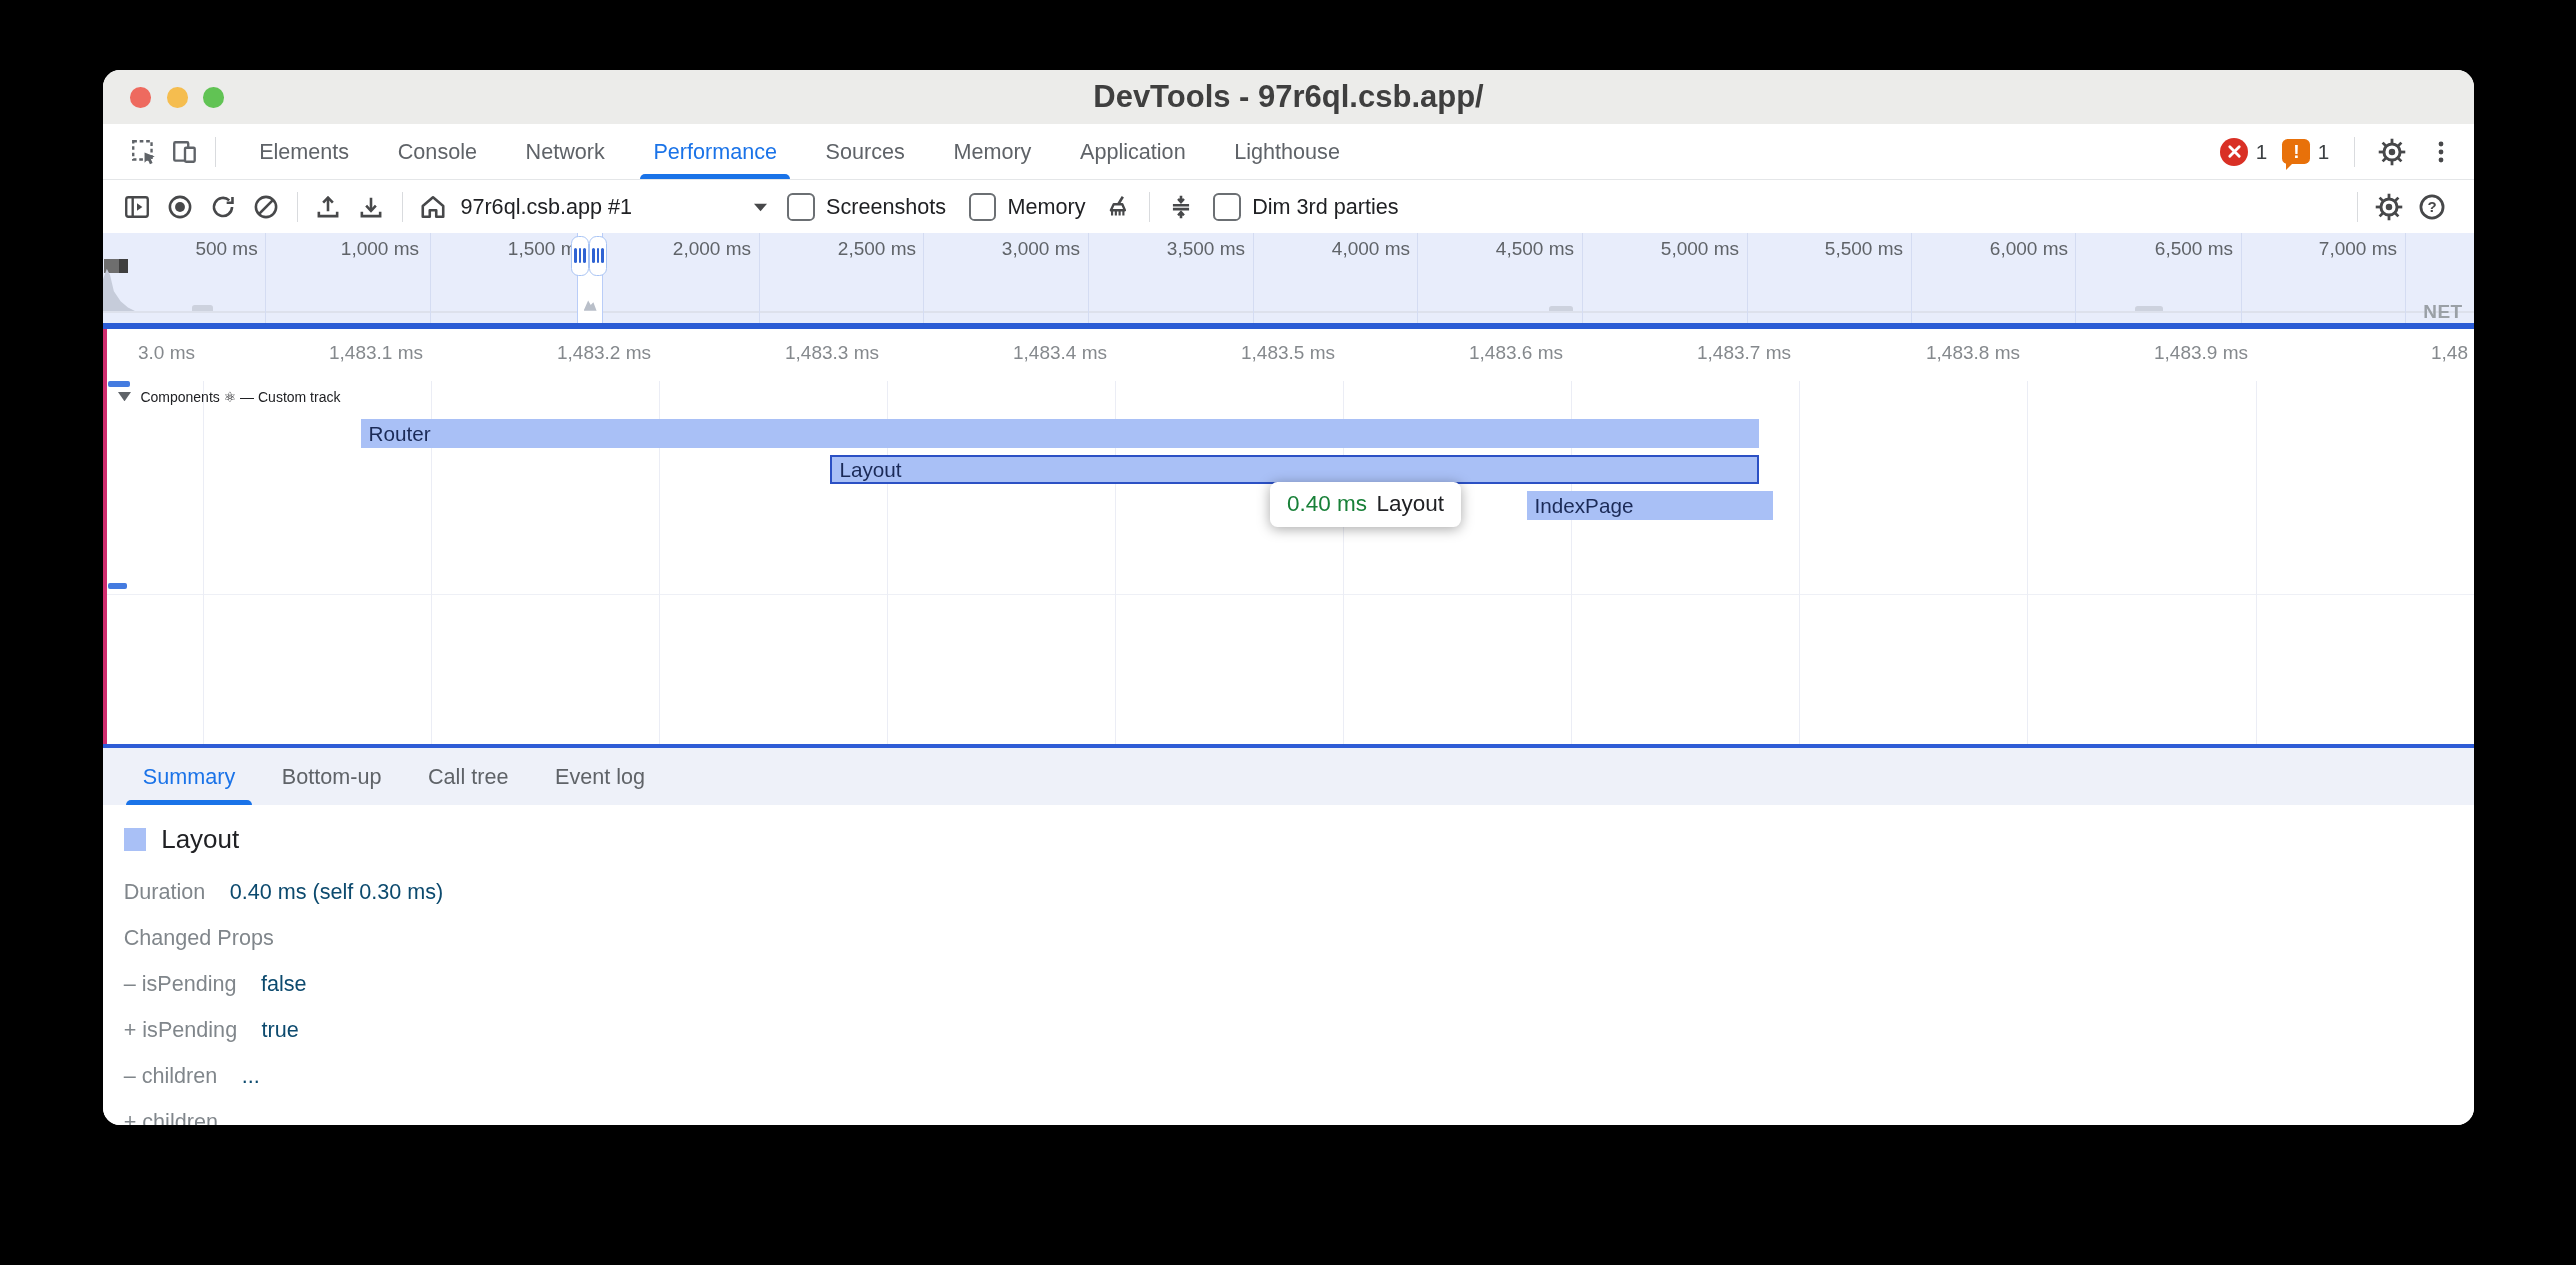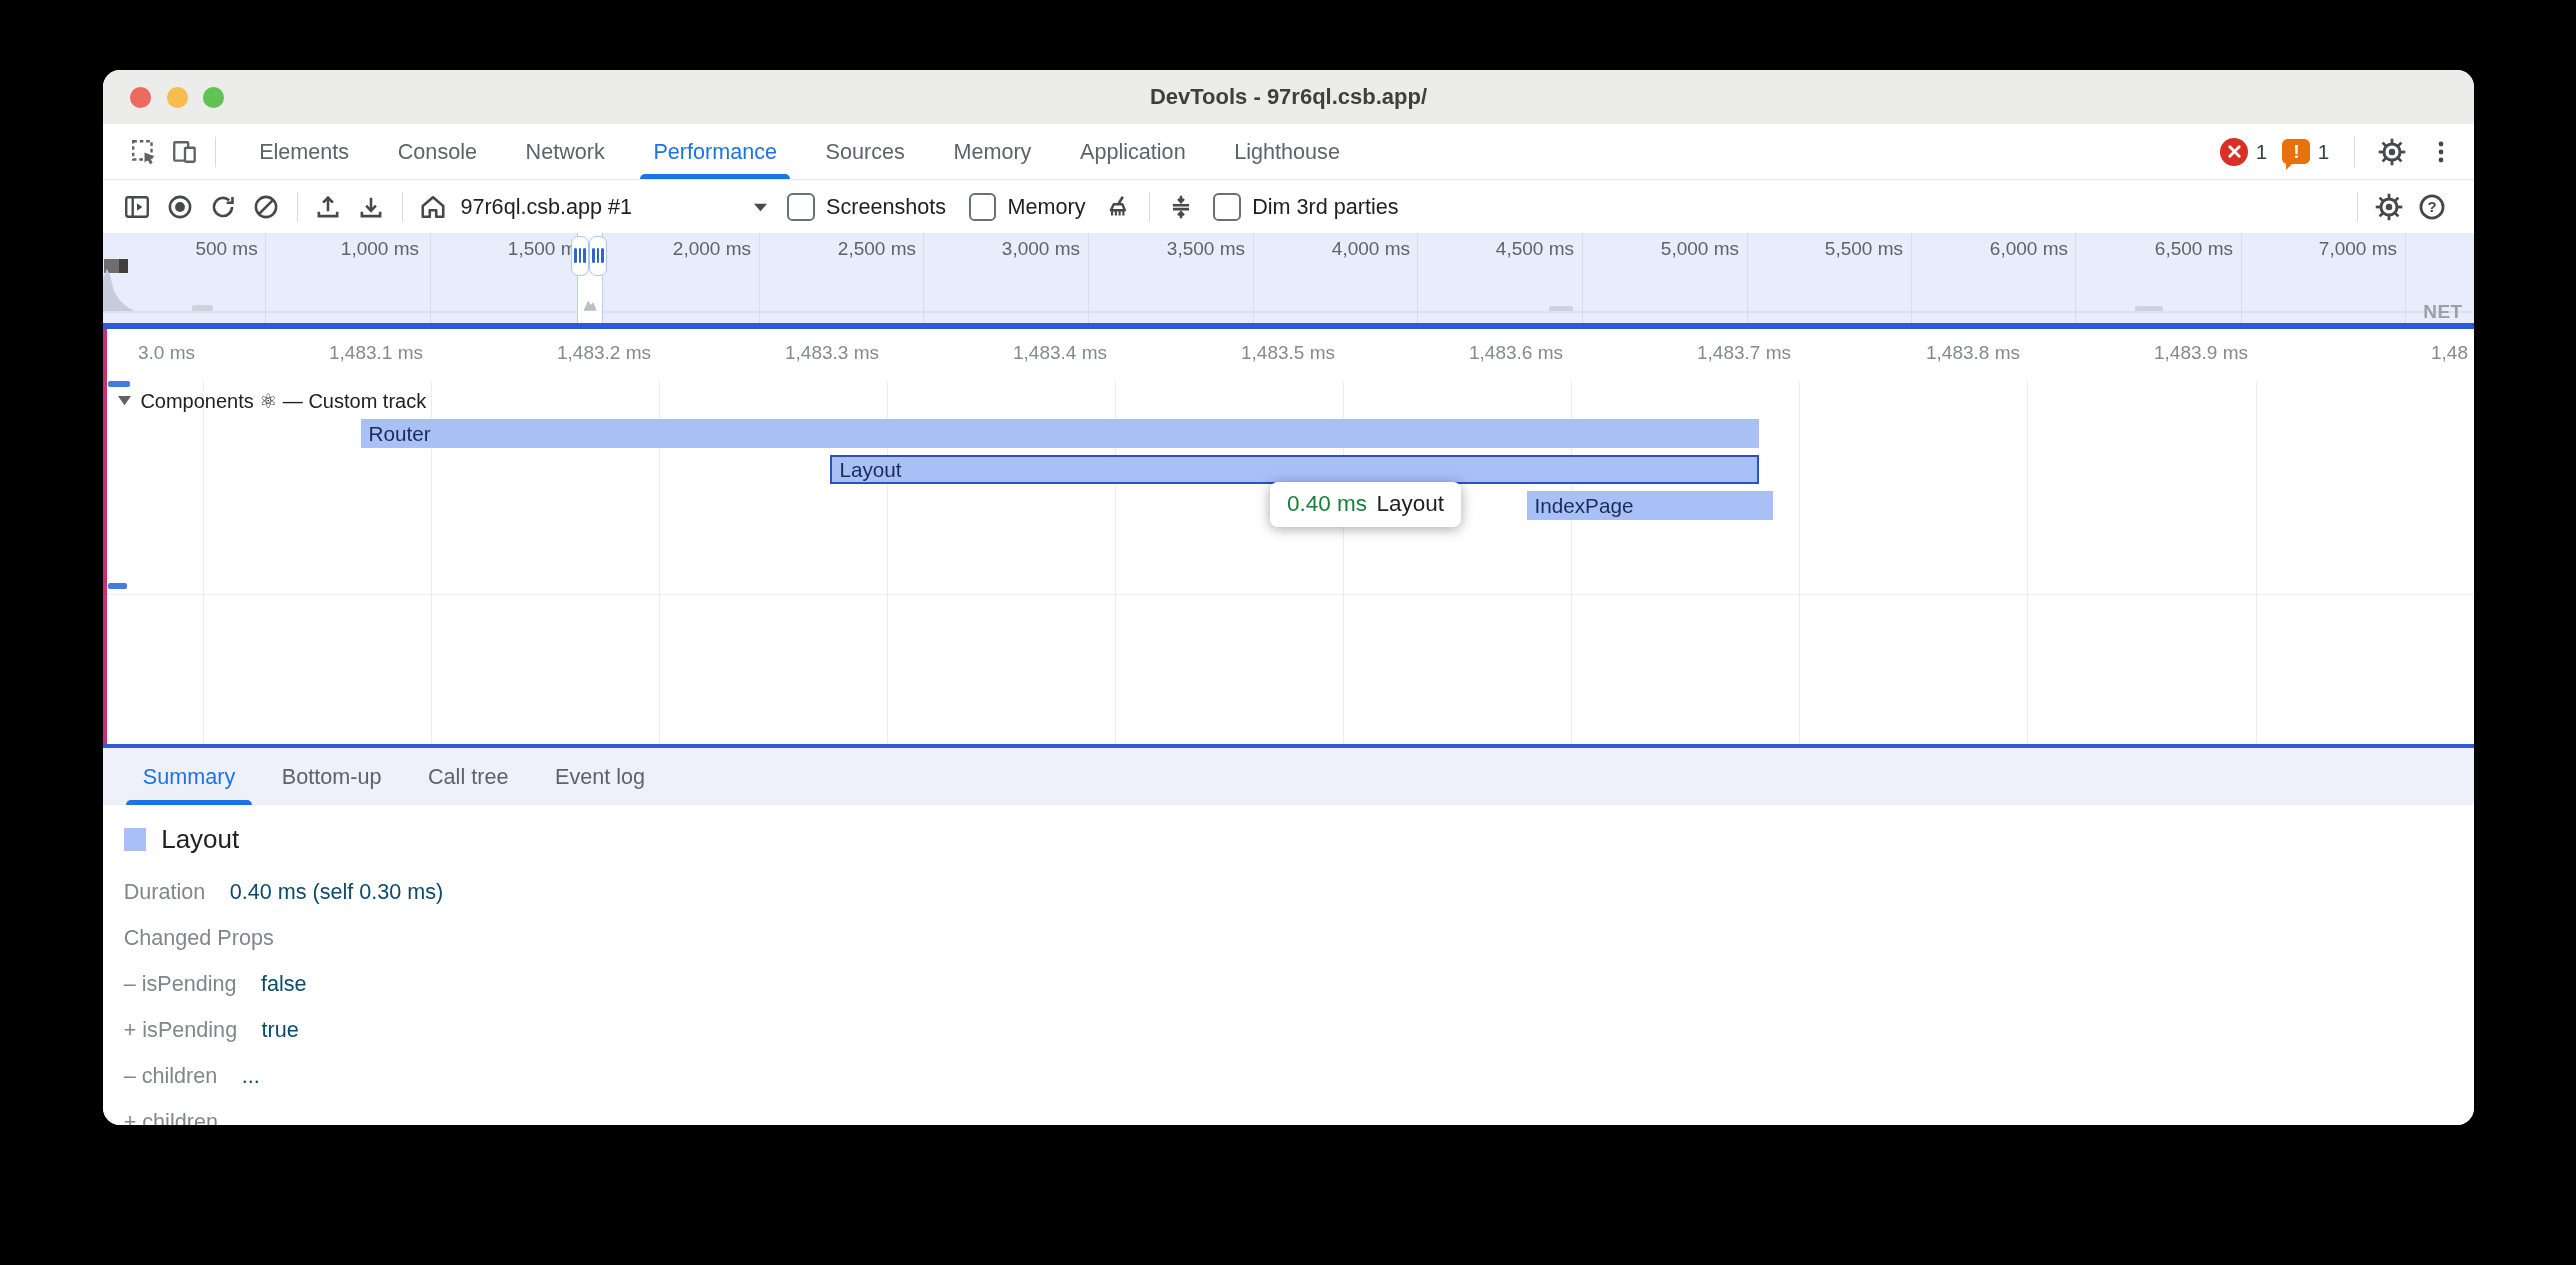--- a/index.html
+++ b/index.html
@@ -7,21 +7,21 @@
        font-family:"Liberation Sans","DejaVu Sans",sans-serif;-webkit-font-smoothing:antialiased;}
   .window{position:absolute;left:103px;top:70px;width:2371px;height:1055px;background:#fff;
           border-radius:17px;overflow:hidden;box-shadow:0 22.5px 66px rgba(0,0,0,.6);}
   
   .titlebar{position:absolute;left:0;top:0;right:0;height:54px;background:#ececea;border-bottom:0.9px solid #d8d8d6;}
   .traffic{position:absolute;top:17px;width:20.7px;height:20.7px;border-radius:50%;}
   .t-red{left:27px;background:#ee6a5f;}
   .t-yellow{left:64px;background:#f5bd4f;}
   .t-green{left:100px;background:#61c354;}
   .win-title{position:absolute;left:0;right:0;top:0;height:54px;line-height:54px;text-align:center;
-             font-size:22px;font-weight:700;color:#3f3f3f;}
+             font-size:31px;font-weight:700;color:#3f3f3f;}
   
   .tabbar{position:absolute;left:0;top:54px;right:0;height:55px;background:#fff;border-bottom:0.9px solid #e4e6e8;
           display:flex;align-items:center;}
   .tb-icons{display:flex;align-items:center;margin-left:20.7px;}
   .icon-btn{width:41px;height:41px;display:flex;align-items:center;justify-content:center;border-radius:5.6px;}
   .vdiv{width:0.9px;height:30px;background:#d9dbde;margin:0 9.4px;}
   .tabs{display:flex;align-items:center;margin-left:30px;height:100%;}
   .tab{position:relative;height:100%;display:flex;align-items:center;padding:0 3.8px;margin-right:41px;
        font-size:21.6px;color:#5f6368;white-space:nowrap;cursor:default;}
   .tab.active{color:#1a73e8;}
@@ -67,21 +67,21 @@
   .ruler{position:absolute;left:0;top:259px;right:0;height:52px;background:#fff;border-bottom:0.9px solid #e8e8ec;overflow:hidden;}
   .ruler-label{position:absolute;top:13px;width:178px;text-align:right;font-size:19px;color:#85898d;white-space:nowrap;}
   .ruler-label.left{text-align:left;}
   
   .flame{position:absolute;left:0;top:311px;right:0;height:363px;background:#fff;overflow:hidden;}
   .fl-grid{position:absolute;top:0;bottom:0;width:0.9px;background:#ebedf5;}
   .fl-hline{position:absolute;left:0;right:0;top:213px;height:0.9px;background:#eef0f6;}
   .pink-line{position:absolute;left:0;top:259px;width:3.8px;height:418px;background:#cf2d6e;z-index:6;}
   .blue-dash{position:absolute;height:5.6px;background:#447be0;border-radius:1.9px;z-index:5;}
   .track-header{position:absolute;left:15px;top:7.5px;display:flex;align-items:center;gap:9.4px;
-                font-size:20px;color:#202124;white-space:nowrap;}
+                font-size:14px;color:#202124;white-space:nowrap;}
   .bar{position:absolute;height:29px;background:#a9c0f6;display:flex;align-items:center;
        font-size:20.7px;color:#1b2a57;overflow:hidden;white-space:nowrap;box-sizing:border-box;padding-left:7.5px;}
   .bar.selected{border:2.8px solid #2b50c4;}
   .tooltip{position:absolute;background:#fff;border-radius:7.5px;box-shadow:0 1.9px 13px rgba(0,0,0,.35);
            padding:9.4px 17px;font-size:22.5px;white-space:nowrap;z-index:10;display:flex;gap:9.4px;align-items:center;}
   .tt-dur{color:#188038;}
   .tt-name{color:#202124;}
   .bluebar2{position:absolute;left:0;top:674px;right:0;height:3.8px;background:#2e5cd6;z-index:7;}
   
   .bottomtabs{position:absolute;left:0;top:678px;right:0;height:57px;background:#eef1f9;border-bottom:0.9px solid #dcdfe9;

